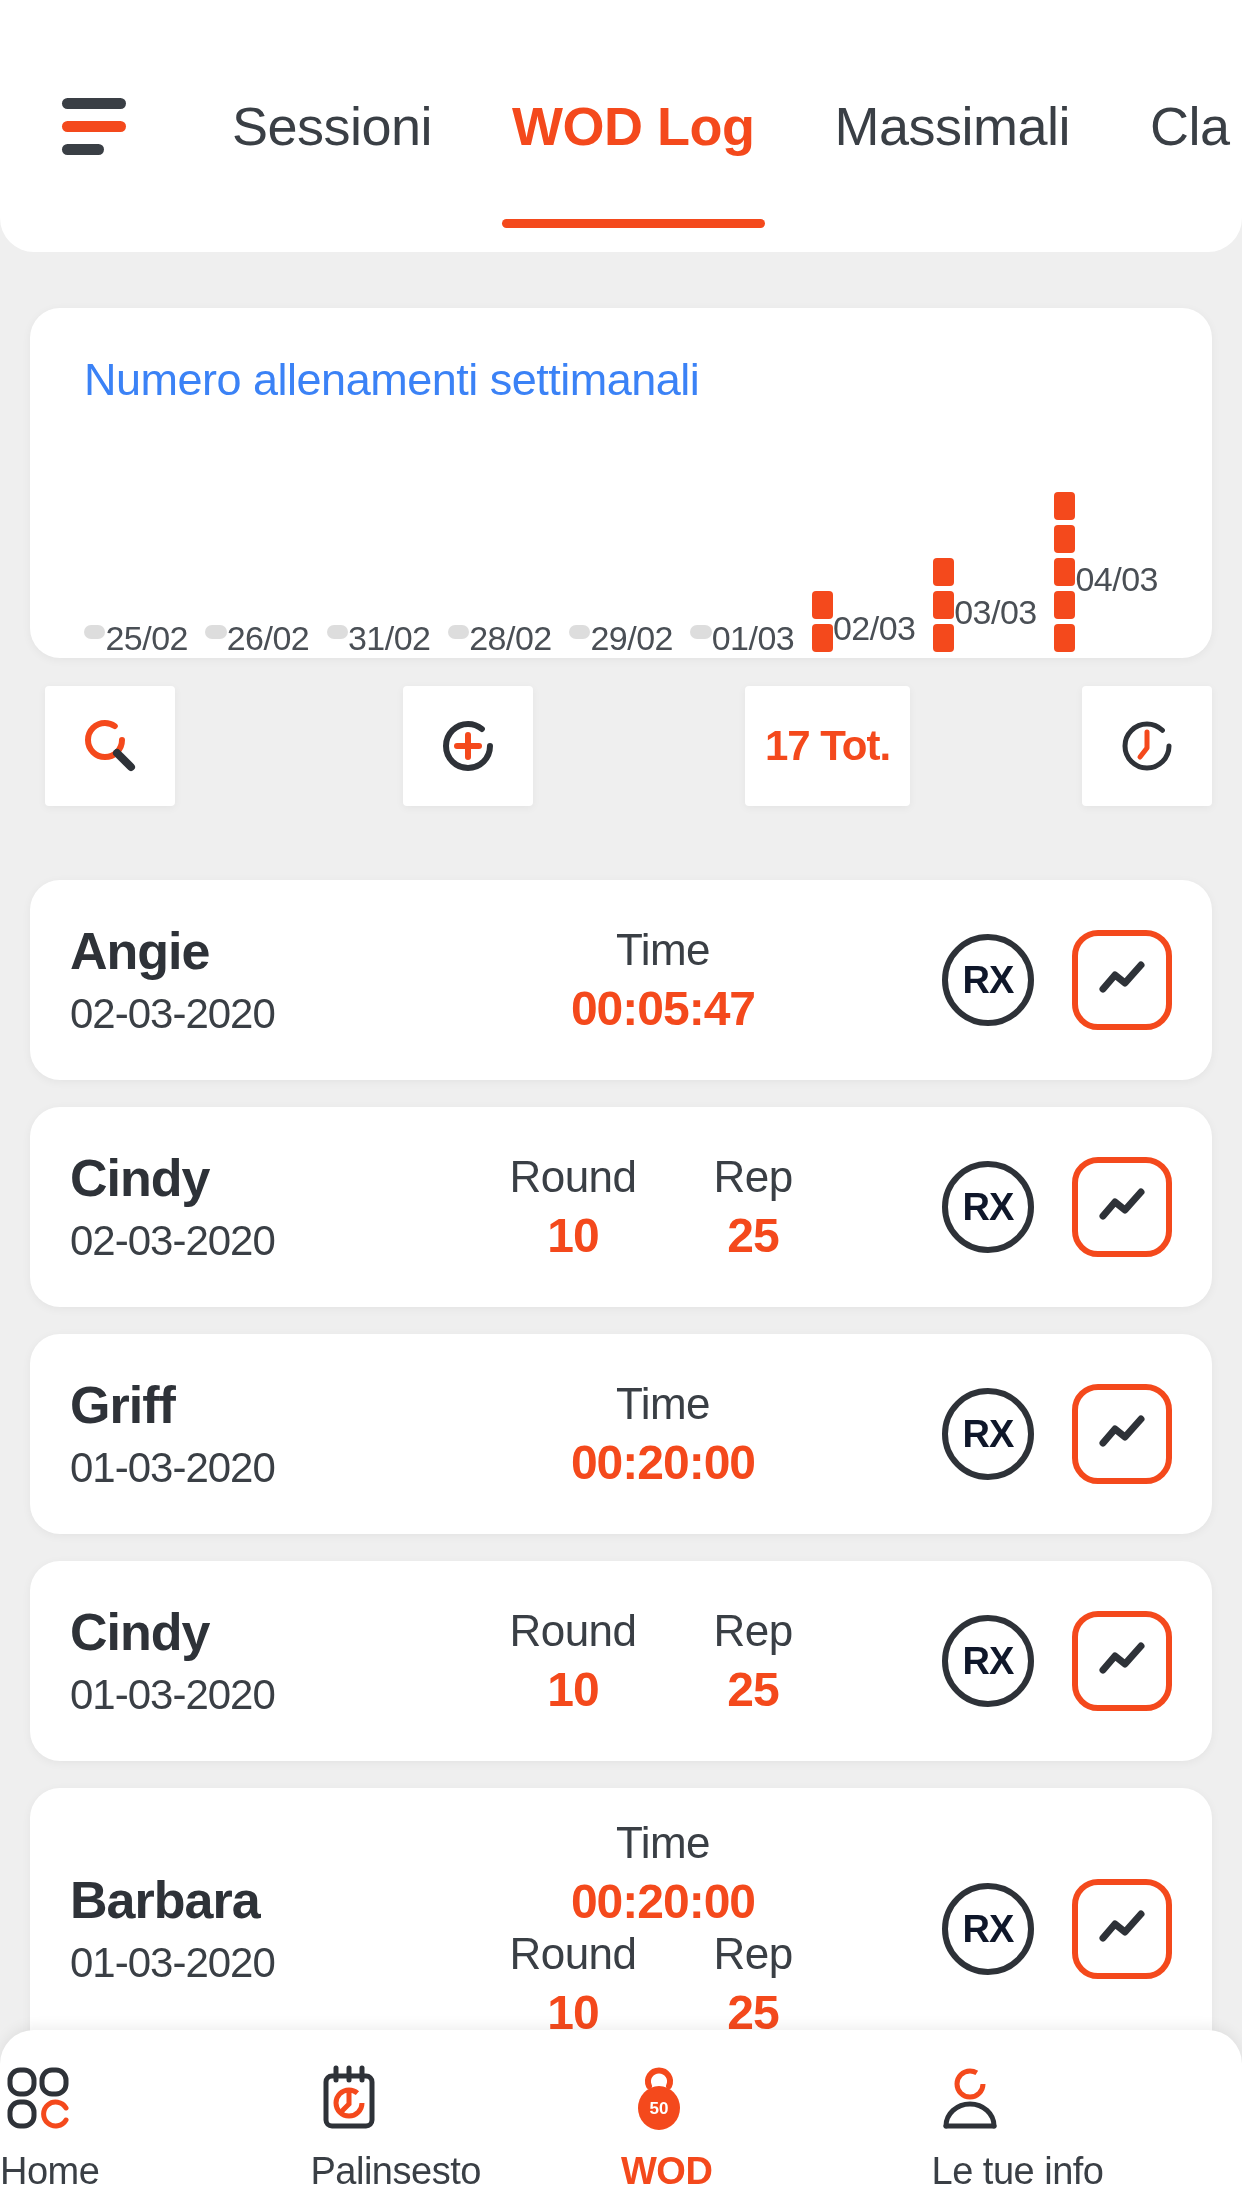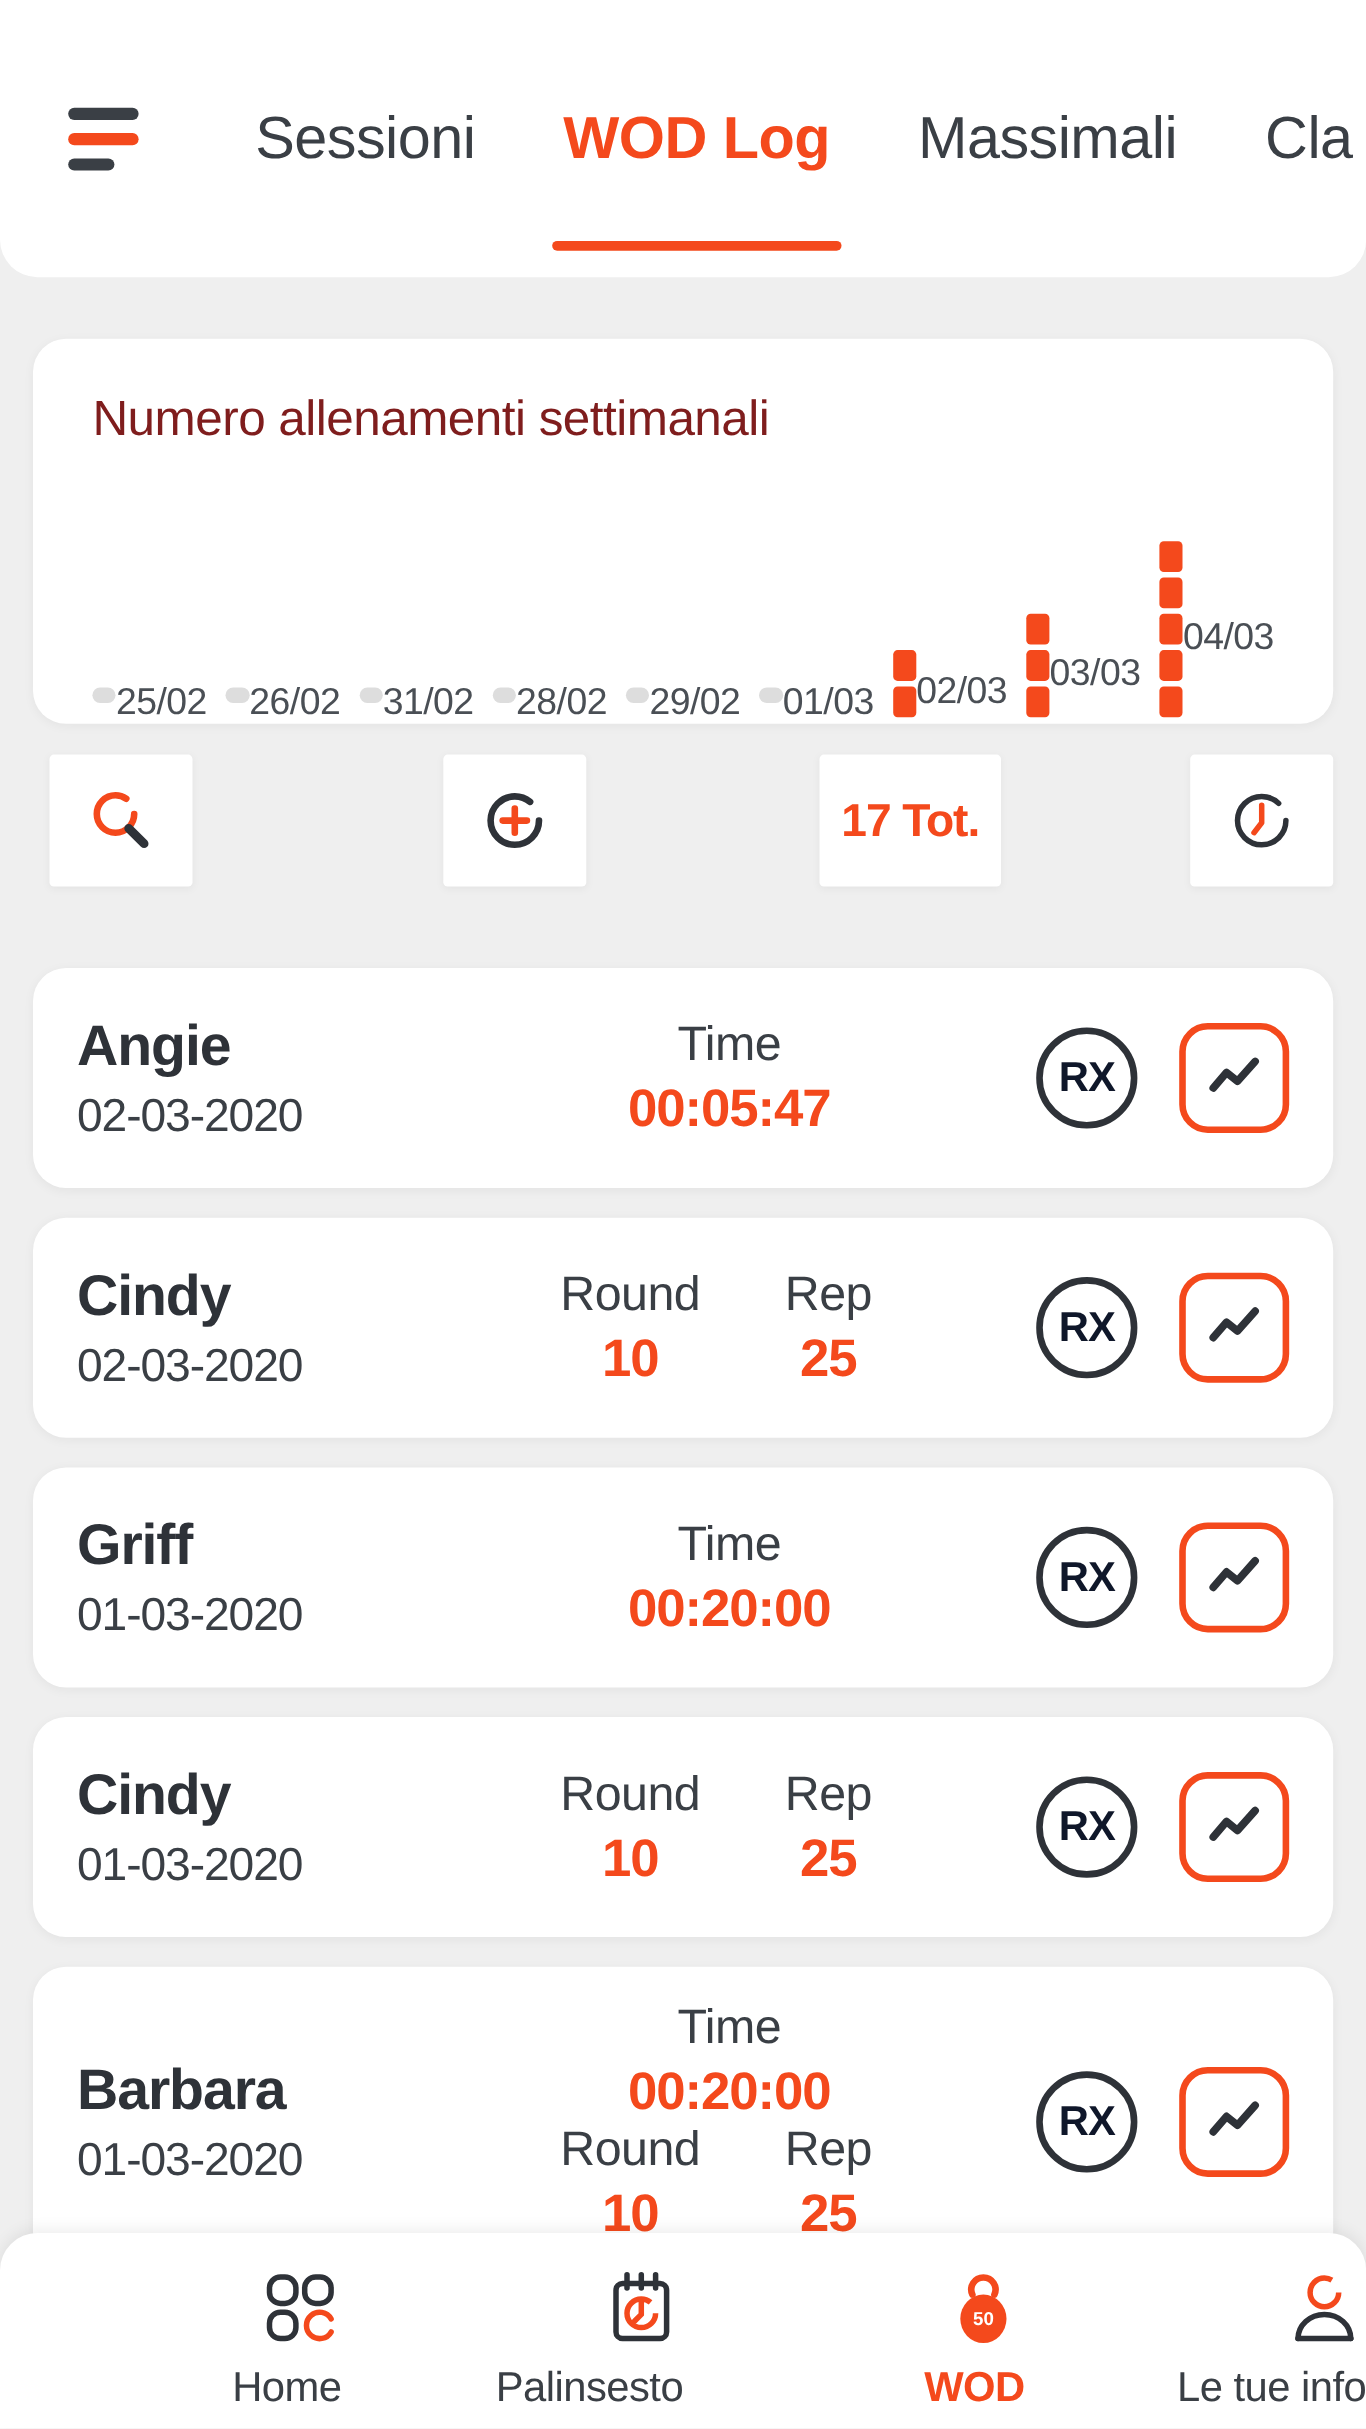--- a/index.html
+++ b/index.html
@@ -41,21 +41,21 @@
     height: 9px; background: #f4491c; border-radius: 5px;
   }
 
   
   .chart-card {
     position: absolute; left: 30px; top: 308px; width: 1182px; height: 350px;
     background: #fff; border-radius: 30px;
     box-shadow: 0 2px 10px rgba(0,0,0,0.05);
     padding: 46px 54px 0 54px;
   }
-  .chart-title { font-size: 45px; color: #7f1d1d; letter-spacing: -0.5px; }
+  .chart-title { font-size: 45px; color: #3b82f6; letter-spacing: -0.5px; }
   .chart-plot {
     position: absolute; left: 54px; right: 54px; bottom: 0; top: 120px;
     display: flex; align-items: flex-end; justify-content: space-between;
   }
   .bar-col { display: flex; flex-direction: row; align-items: center; width: 104px; }
   .stack { display: flex; flex-direction: column-reverse; gap: 5px; width: 100%; margin-bottom: 6px; }
   .seg { height: 28px; background: #f4491c; border-radius: 4px; width: 100%; }
   .seg.empty { height: 14px; background: #dddddd; border-radius: 7px; }
   .bar-label { font-size: 34px; color: #4a4f55; letter-spacing: -0.5px; margin-top: 8px; }
 
@@ -101,21 +101,21 @@
     display: flex; align-items: center; justify-content: center;
   }
 
   
   .bottomnav {
     position: absolute; left: 0; right: 0; bottom: 0; height: 178px;
     background: #fff; border-radius: 34px 34px 0 0;
     display: flex; align-items: flex-start; padding-top: 26px;
     box-shadow: 0 -3px 14px rgba(0,0,0,0.07);
   }
-  .navitem { flex: 1 1 0; display: flex; flex-direction: column; align-items: flex-end; gap: 10px; }
+  .navitem { flex: 1 1 0; display: flex; flex-direction: column; align-items: flex-start; gap: 10px; }
   .navlabel { font-size: 38px; color: #3a3f45; letter-spacing: -0.5px; }
   .navitem.active .navlabel { color: #f4491c; font-weight: 700; }
   .navicon { height: 84px; display: flex; align-items: center; justify-content: center; }
 </style>
 </head>
 <body>
 
 <div class="screen">
 
   <div class="header">

